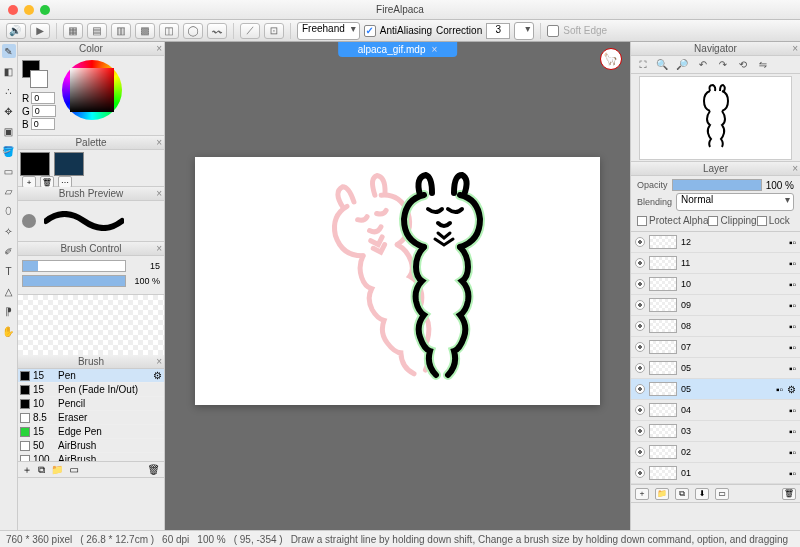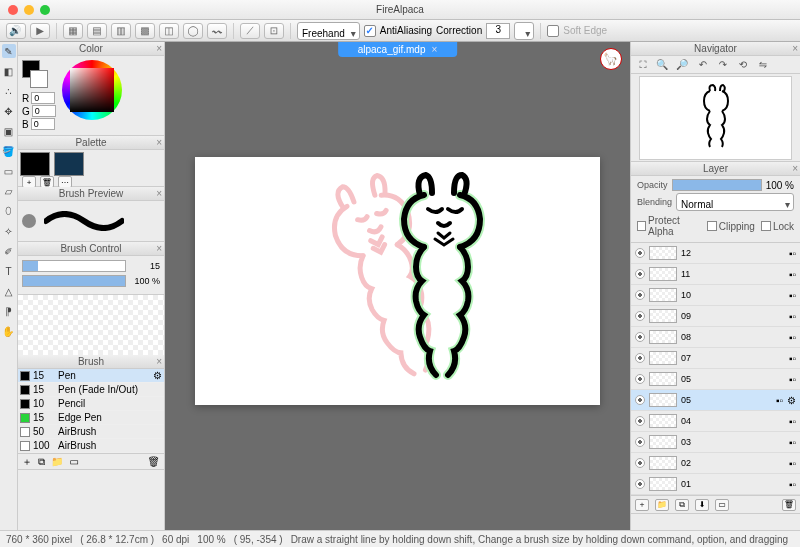--- a/index.html
+++ b/index.html
@@ -4,21 +4,21 @@
 <style>
 *{box-sizing:border-box;margin:0;padding:0;font-family:-apple-system,Helvetica,Arial,sans-serif;font-size:10px}
 body{width:800px;height:547px;background:#ececec;position:relative;overflow:hidden}
 .titlebar{height:20px;background:linear-gradient(#f8f8f8,#e8e8e8);border-bottom:1px solid #c0c0c0;display:flex;align-items:center;position:relative}
 .traffic{display:flex;gap:6px;padding-left:8px}
 .dot{width:10px;height:10px;border-radius:50%}
 .dot.r{background:#ff5f56}.dot.y{background:#ffbd2e}.dot.g{background:#27c93f}
 .titlebar .title{position:absolute;left:50%;transform:translateX(-50%);color:#444}
 .toolbar{height:22px;background:linear-gradient(#f8f8f8,#e0e0e0);border-bottom:1px solid #b0b0b0;display:flex;align-items:center;padding:0 6px;gap:4px}
 .tbtn{width:20px;height:16px;border:1px solid #bbb;border-radius:3px;background:linear-gradient(#fff,#e8e8e8);display:flex;align-items:center;justify-content:center;color:#666}
-.select{height:18px;border:1px solid #aaa;border-radius:3px;background:#fff;padding:0 14px 0 4px;position:relative;display:flex;align-items:flex-end}
+.select{height:18px;border:1px solid #aaa;border-radius:3px;background:#fff;padding:0 14px 0 4px;position:relative;display:flex;align-items:flex-start}
 .select::after{content:"▾";position:absolute;right:3px;color:#555}
 .chk{width:12px;height:12px;border:1px solid #888;border-radius:2px;background:#fff;display:flex;align-items:center;justify-content:center;color:#2a7fff;font-weight:bold}
 .sep{width:1px;height:16px;background:#ccc;margin:0 2px}
 .num{width:24px;height:16px;border:1px solid #aaa;background:#fff;padding:0 2px;text-align:center}
 .main{display:flex;height:488px}
 .tools{width:18px;background:#ececec;border-right:1px solid #ccc;display:flex;flex-direction:column;align-items:center;padding-top:2px;gap:6px}
 .tool{width:14px;height:14px;display:flex;align-items:center;justify-content:center;color:#444}
 .tool.active{background:#b8d4f0;border-radius:2px}
 .left{width:147px;background:#ececec;border-right:1px solid #ccc;overflow:hidden}
 .panel{border-bottom:1px solid #ccc}
@@ -55,21 +55,21 @@
 .mascot{position:absolute;top:6px;right:8px;width:22px;height:22px;background:#fff;border-radius:50%;border:1px solid #c00;display:flex;align-items:center;justify-content:center;font-size:12px}
 .right{width:170px;background:#ececec;border-left:1px solid #ccc}
 .nav-p{height:120px}
 .nav-tools{height:18px;display:flex;align-items:center;gap:4px;padding:0 4px;border-bottom:1px solid #ccc}
 .nav-tools span{width:16px;height:14px;display:flex;align-items:center;justify-content:center;color:#555}
 .nav-view{height:84px;background:#fff;margin:2px 8px;border:1px solid #ccc;display:flex;align-items:center;justify-content:center}
 .layer-p{}
 .layer-ctrl{padding:3px 6px;border-bottom:1px solid #ccc}
 .layer-ctrl .row{display:flex;align-items:center;gap:4px;margin-bottom:2px}
 .layer-ctrl label{font-size:9px;color:#555}
-.chkrow{display:flex;gap:6px;font-size:9px;color:#555;padding:2px 0}
+.chkrow{display:flex;gap:0;font-size:9px;color:#555;padding:2px 0}
 .chkrow span{display:flex;align-items:center;gap:2px}
 .chkbox{width:10px;height:10px;border:1px solid #888;background:#fff}
 .layers{max-height:262px;overflow:auto}
 .layer-row{display:flex;align-items:center;height:21px;border-bottom:1px solid #ddd;padding:0 4px;gap:4px}
 .layer-row.sel{background:#cde4fa}
 .eye{width:10px;height:10px;border:1px solid #aaa;border-radius:50%;background:radial-gradient(circle,#666 30%,#fff 30%)}
 .thumb{width:28px;height:14px;background:repeating-conic-gradient(#eee 0 25%,#fff 0 50%) 0 0/6px 6px;border:1px solid #aaa}
 .layer-name{flex:1;font-size:9px}
 .layer-foot{height:18px;border-top:1px solid #ccc;display:flex;align-items:center;padding:0 4px;gap:6px}
 .layer-foot span{width:14px;height:12px;border:1px solid #aaa;border-radius:2px;background:#f8f8f8;display:flex;align-items:center;justify-content:center;font-size:8px}
@@ -219,20 +219,25 @@
           </div>
           <div class="brush-row">
             <div class="brush-sw" style="background:#000000"></div>
             <span style="width:22px">15</span>
             <span>Pen (Fade In/Out)</span>
           </div>
           <div class="brush-row">
             <div class="brush-sw" style="background:#000000"></div>
             <span style="width:22px">10</span>
             <span>Pencil</span>
+          </div>
+          <div class="brush-row">
+            <div class="brush-sw" style="background:#ffffff"></div>
+            <span style="width:22px">8.5</span>
+            <span>Eraser</span>
           </div>
           <div class="brush-row">
             <div class="brush-sw" style="background:#28d43a"></div>
             <span style="width:22px">15</span>
             <span>Edge Pen</span>
           </div>
           <div class="brush-row">
             <div class="brush-sw" style="background:#ffffff"></div>
             <span style="width:22px">50</span>
             <span>AirBrush</span>

